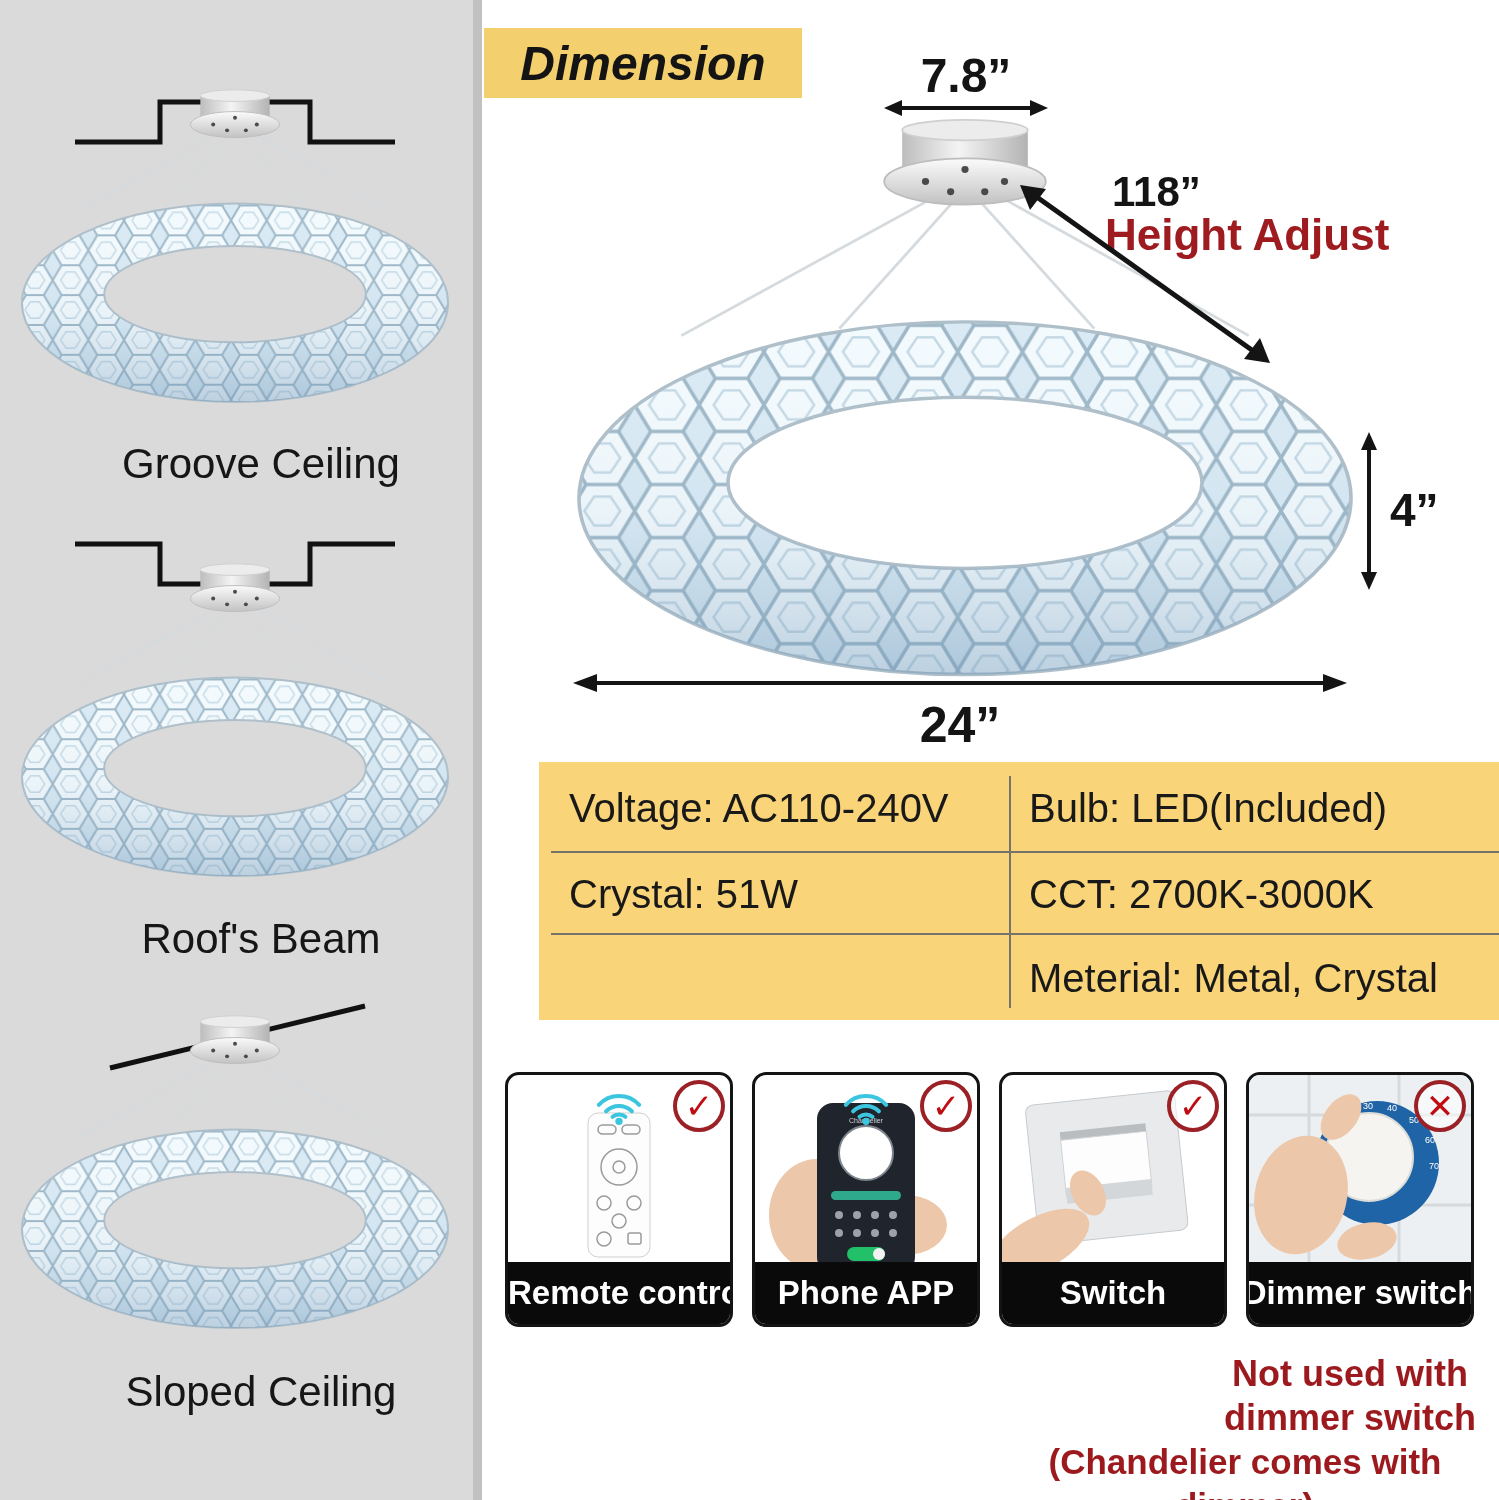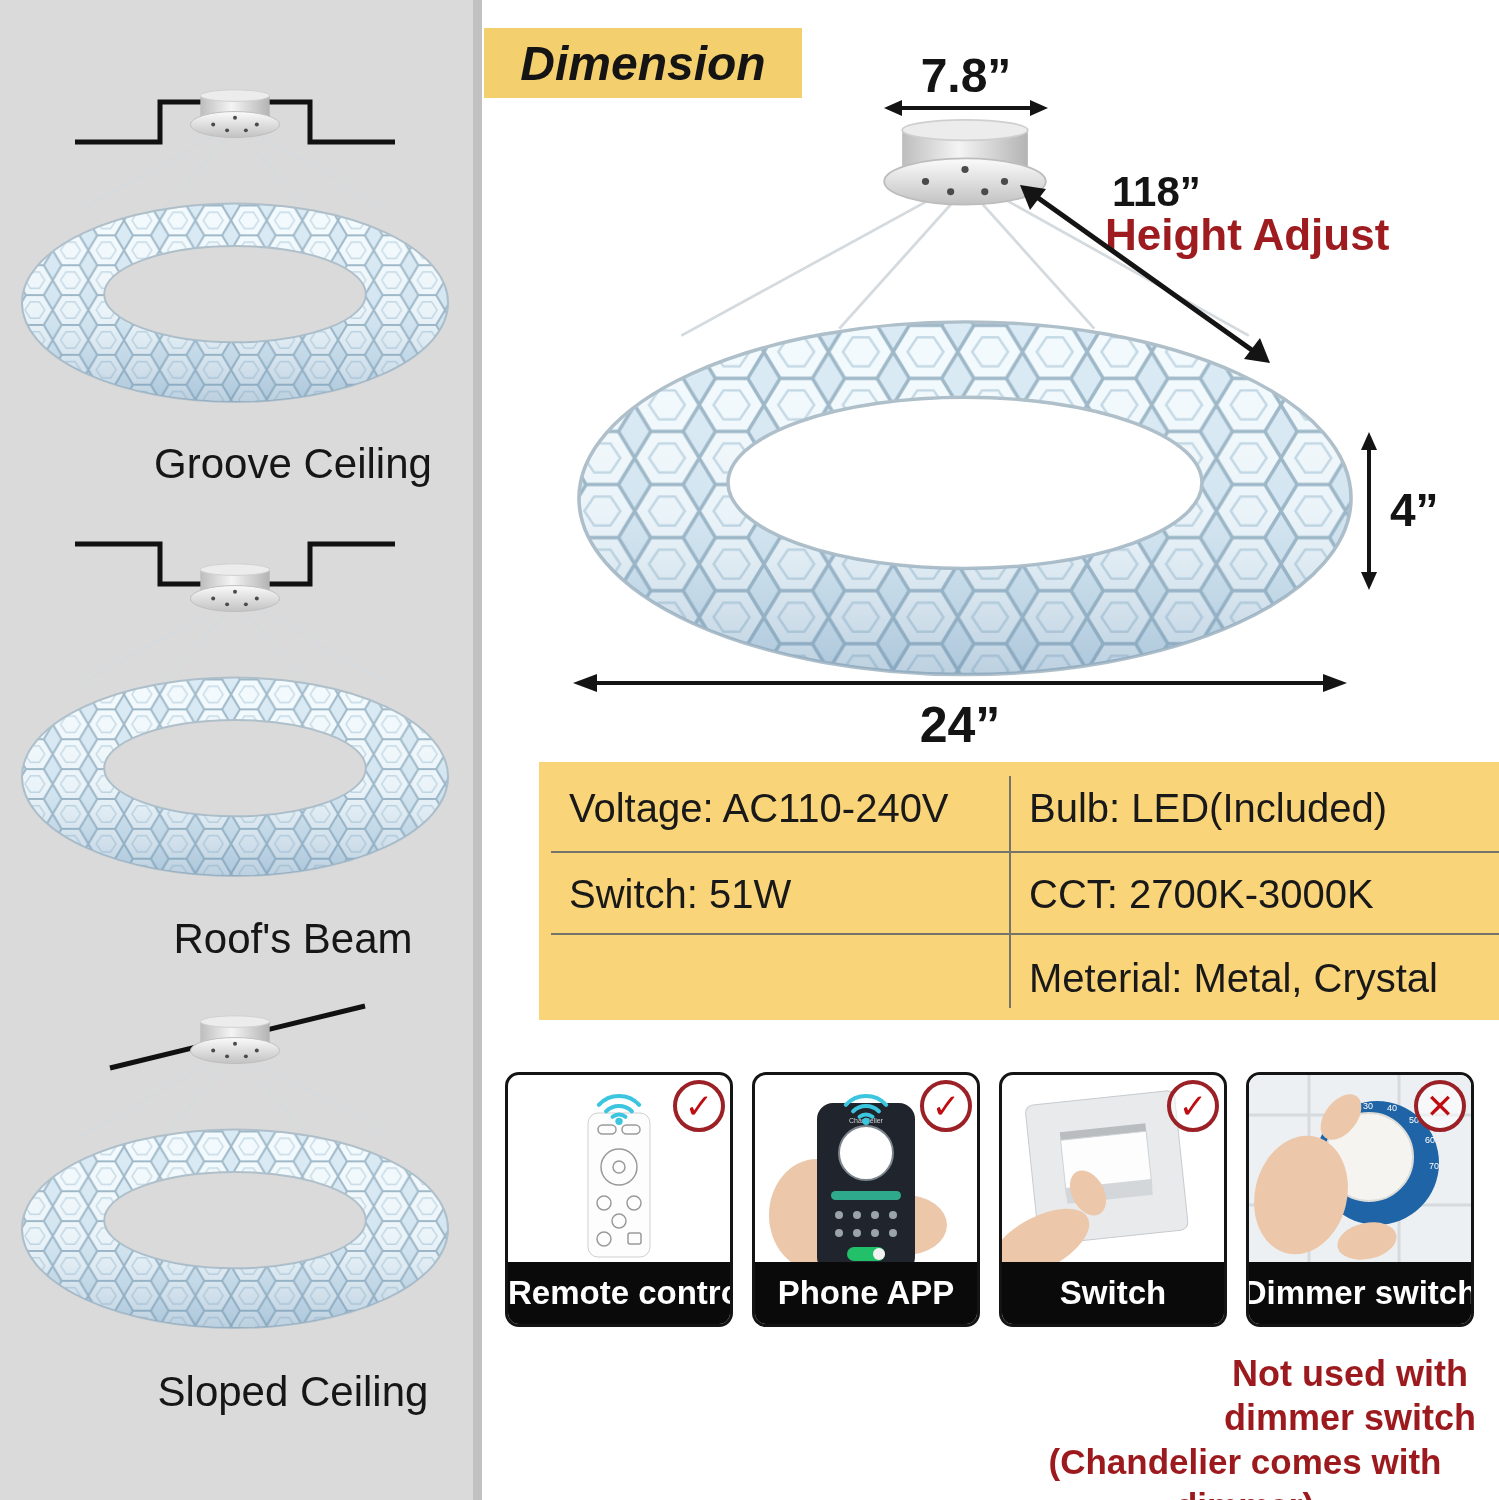--- a/index.html
+++ b/index.html
@@ -2,21 +2,21 @@
 <html><head>
 <meta charset="utf-8">
 <style>
   html,body{margin:0;padding:0;background:#fff;}
   .stage{position:relative;width:1499px;height:1500px;background:#ffffff;overflow:hidden;
          font-family:"Liberation Sans","DejaVu Sans",sans-serif;color:#111;}
   .abs{position:absolute;}
   
   .left-panel{left:0;top:0;width:473px;height:1500px;background:#dadada;}
   .panel-divider{left:473px;top:0;width:9px;height:1500px;background:#c1c1c1;}
-  .ceil-label{width:522px;text-align:center;font-size:42px;font-weight:400;color:#161616;padding-left:32px;}
+  .ceil-label{width:522px;text-align:center;font-size:42px;font-weight:400;color:#161616;}
   
   .dim-header{left:484px;top:28px;width:318px;height:70px;background:#f4cf6d;
               display:flex;align-items:center;justify-content:center;
               font-size:48px;font-weight:600;color:#141414;font-style:italic;}
   .meas{font-weight:600;color:#141414;}
   .red-label{color:#9e1b20;font-weight:700;}
   
   .spec-table{left:515px;top:762px;width:975px;height:258px;background:#f9d478;margin-left:24px;}
   .grid-line{position:absolute;background:#74746a;}
   .cell{position:absolute;font-size:40px;color:#191919;white-space:nowrap;}
@@ -154,21 +154,21 @@
     <path d="M774 11 L750 2 L750 20 Z" fill="#141414"></path>
   </svg>
   <div class="abs meas" style="left:880px;top:696px;width:160px;text-align:center;font-size:50px">24”</div>
 
   <div class="abs spec-table">
     <div class="grid-line" style="left:470px;top:14px;width:2px;height:232px"></div>
     <div class="grid-line" style="left:12px;top:89px;width:952px;height:2px"></div>
     <div class="grid-line" style="left:12px;top:171px;width:952px;height:2px"></div>
     <div class="cell" style="left:30px;top:24px">Voltage: AC110-240V</div>
     <div class="cell" style="left:490px;top:24px">Bulb: LED(Included)</div>
-    <div class="cell" style="left:30px;top:110px">Switch: 51W</div>
+    <div class="cell" style="left:30px;top:110px">Crystal: 51W</div>
     <div class="cell" style="left:490px;top:110px">CCT: 2700K-3000K</div>
     <div class="cell" style="left:490px;top:194px">Meterial: Metal, Crystal</div>
   </div>
 
   <div class="control-box" style="left:505px">
     <svg style="position:absolute;left:0;top:0" width="222" height="187">
       <rect x="80" y="38" width="62" height="144" rx="10" fill="#fdfdfd" stroke="#cfcfcf"></rect>
       <rect x="90" y="50" width="18" height="9" rx="4.5" fill="none" stroke="#9a9a9a" stroke-width="1.5"></rect>
       <rect x="114" y="50" width="18" height="9" rx="4.5" fill="none" stroke="#9a9a9a" stroke-width="1.5"></rect>
       <circle cx="111" cy="92" r="18" fill="none" stroke="#9a9a9a" stroke-width="1.5"></circle>

